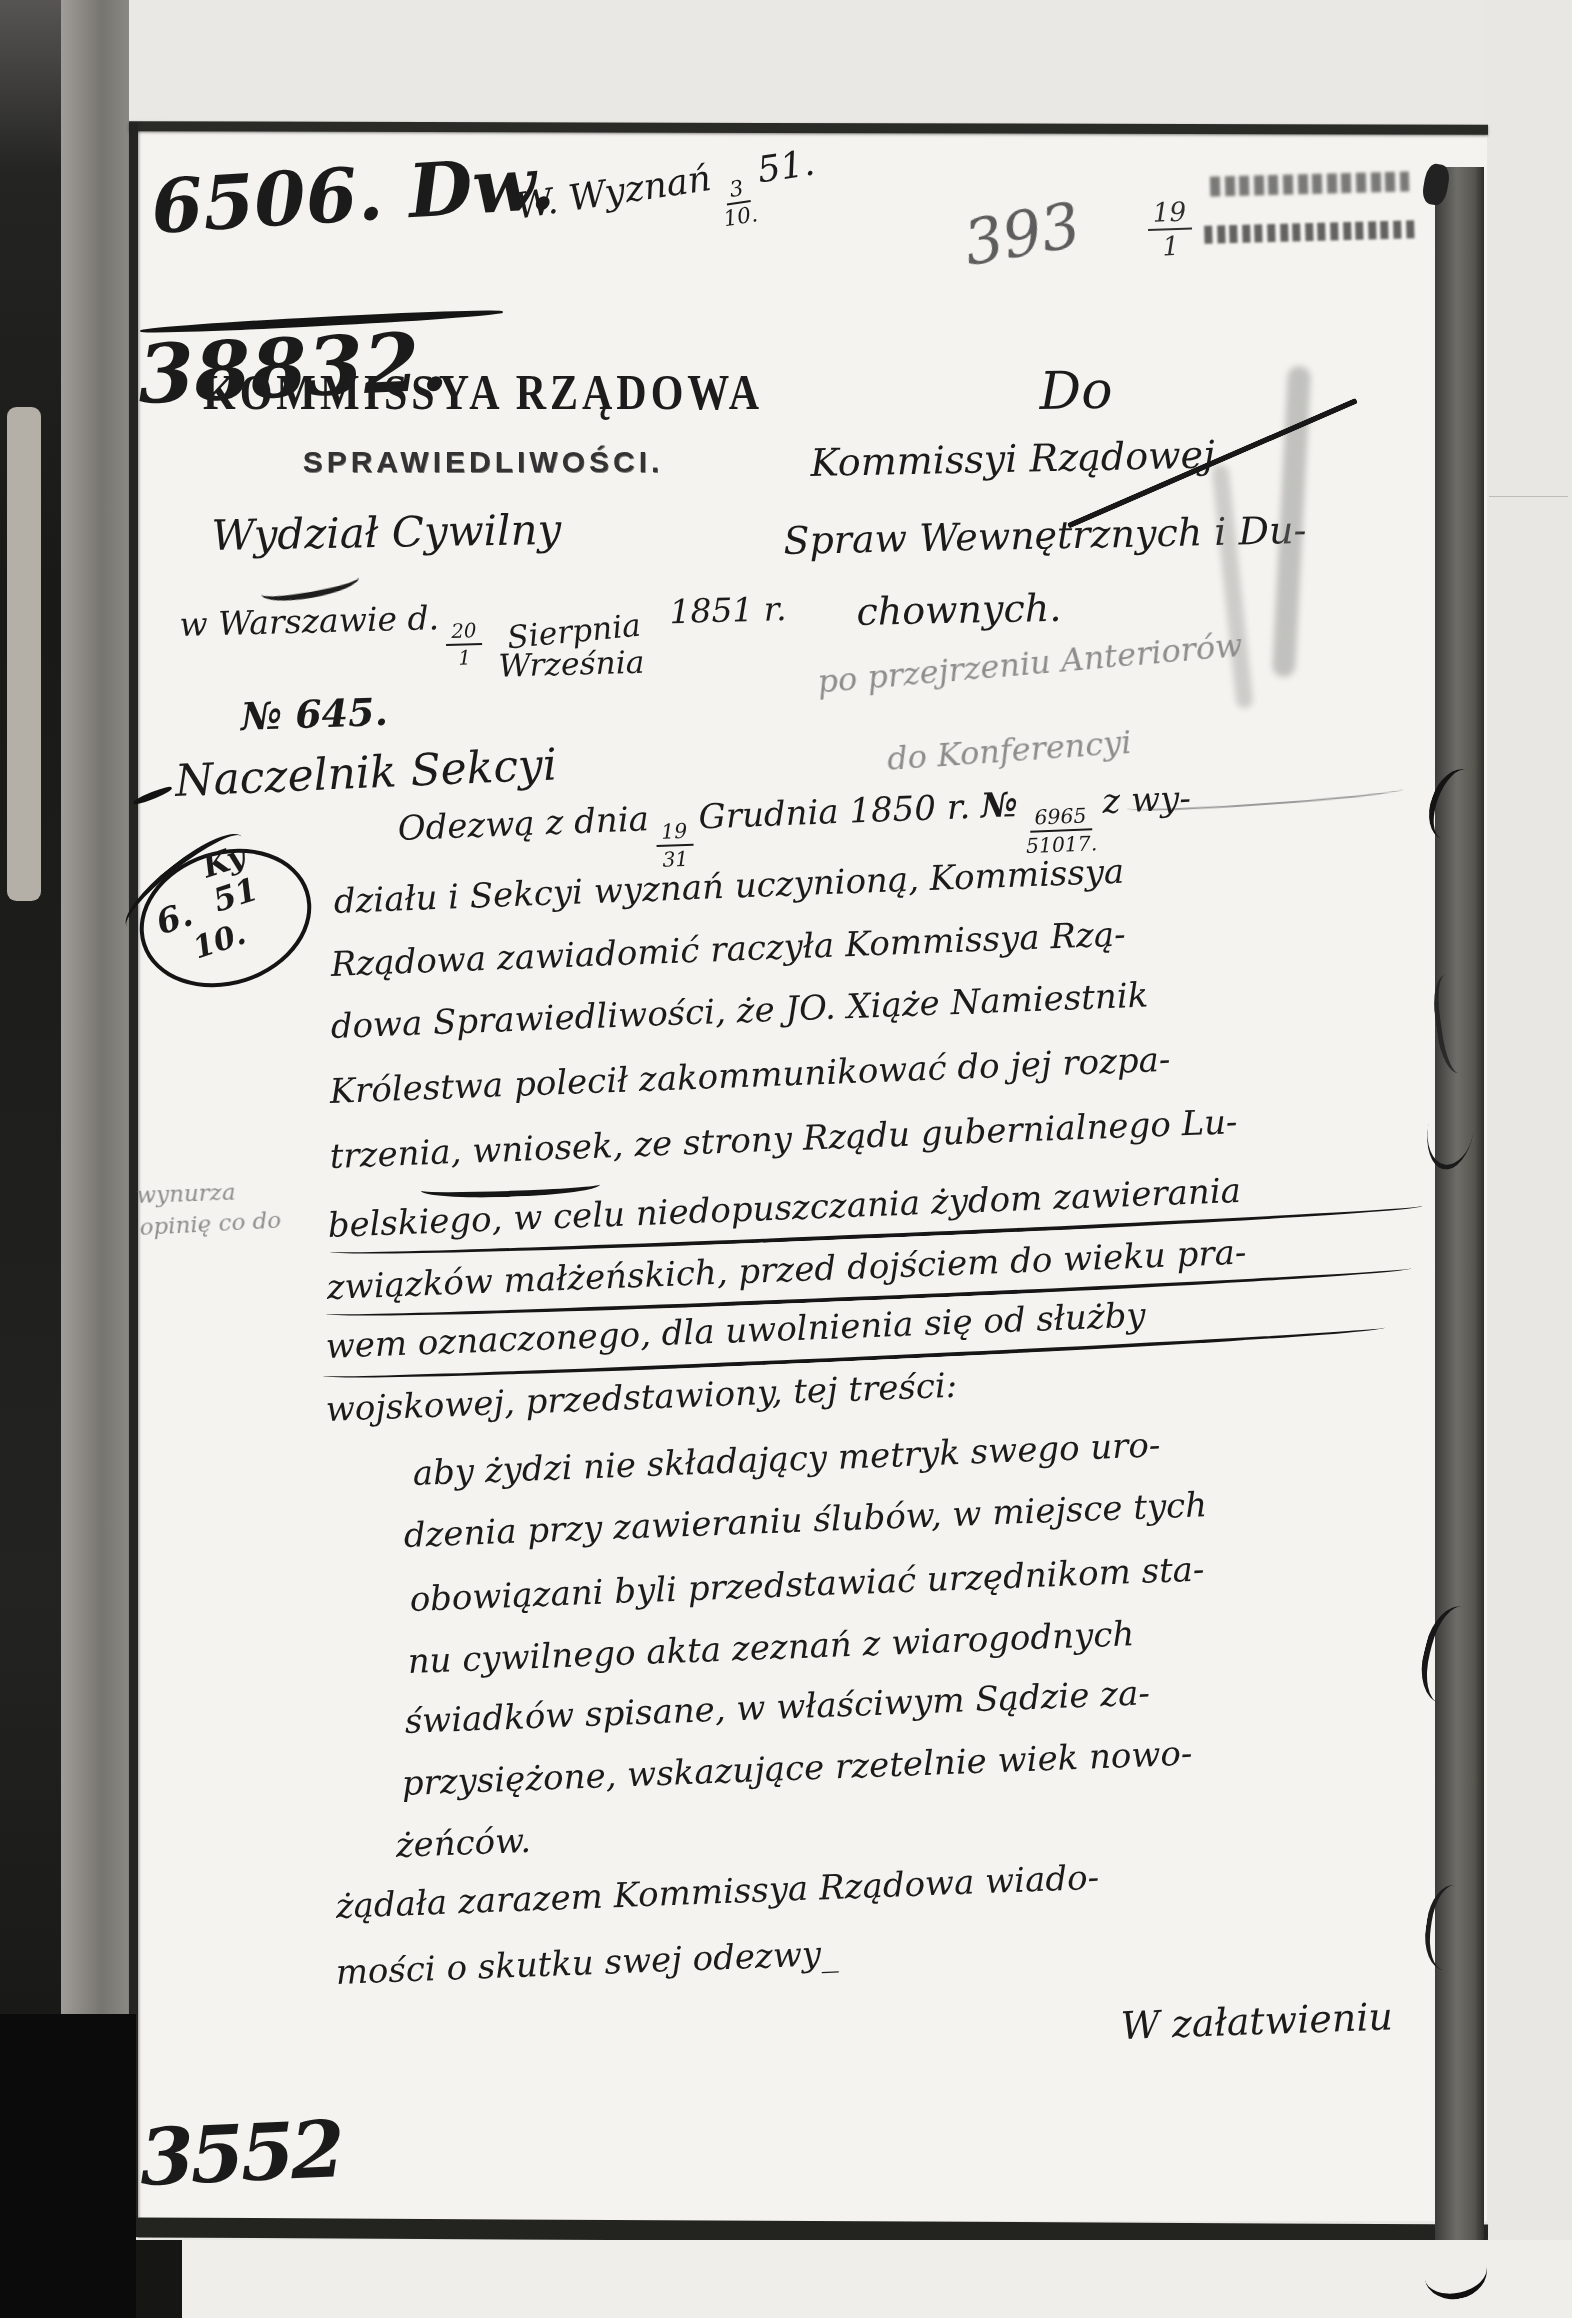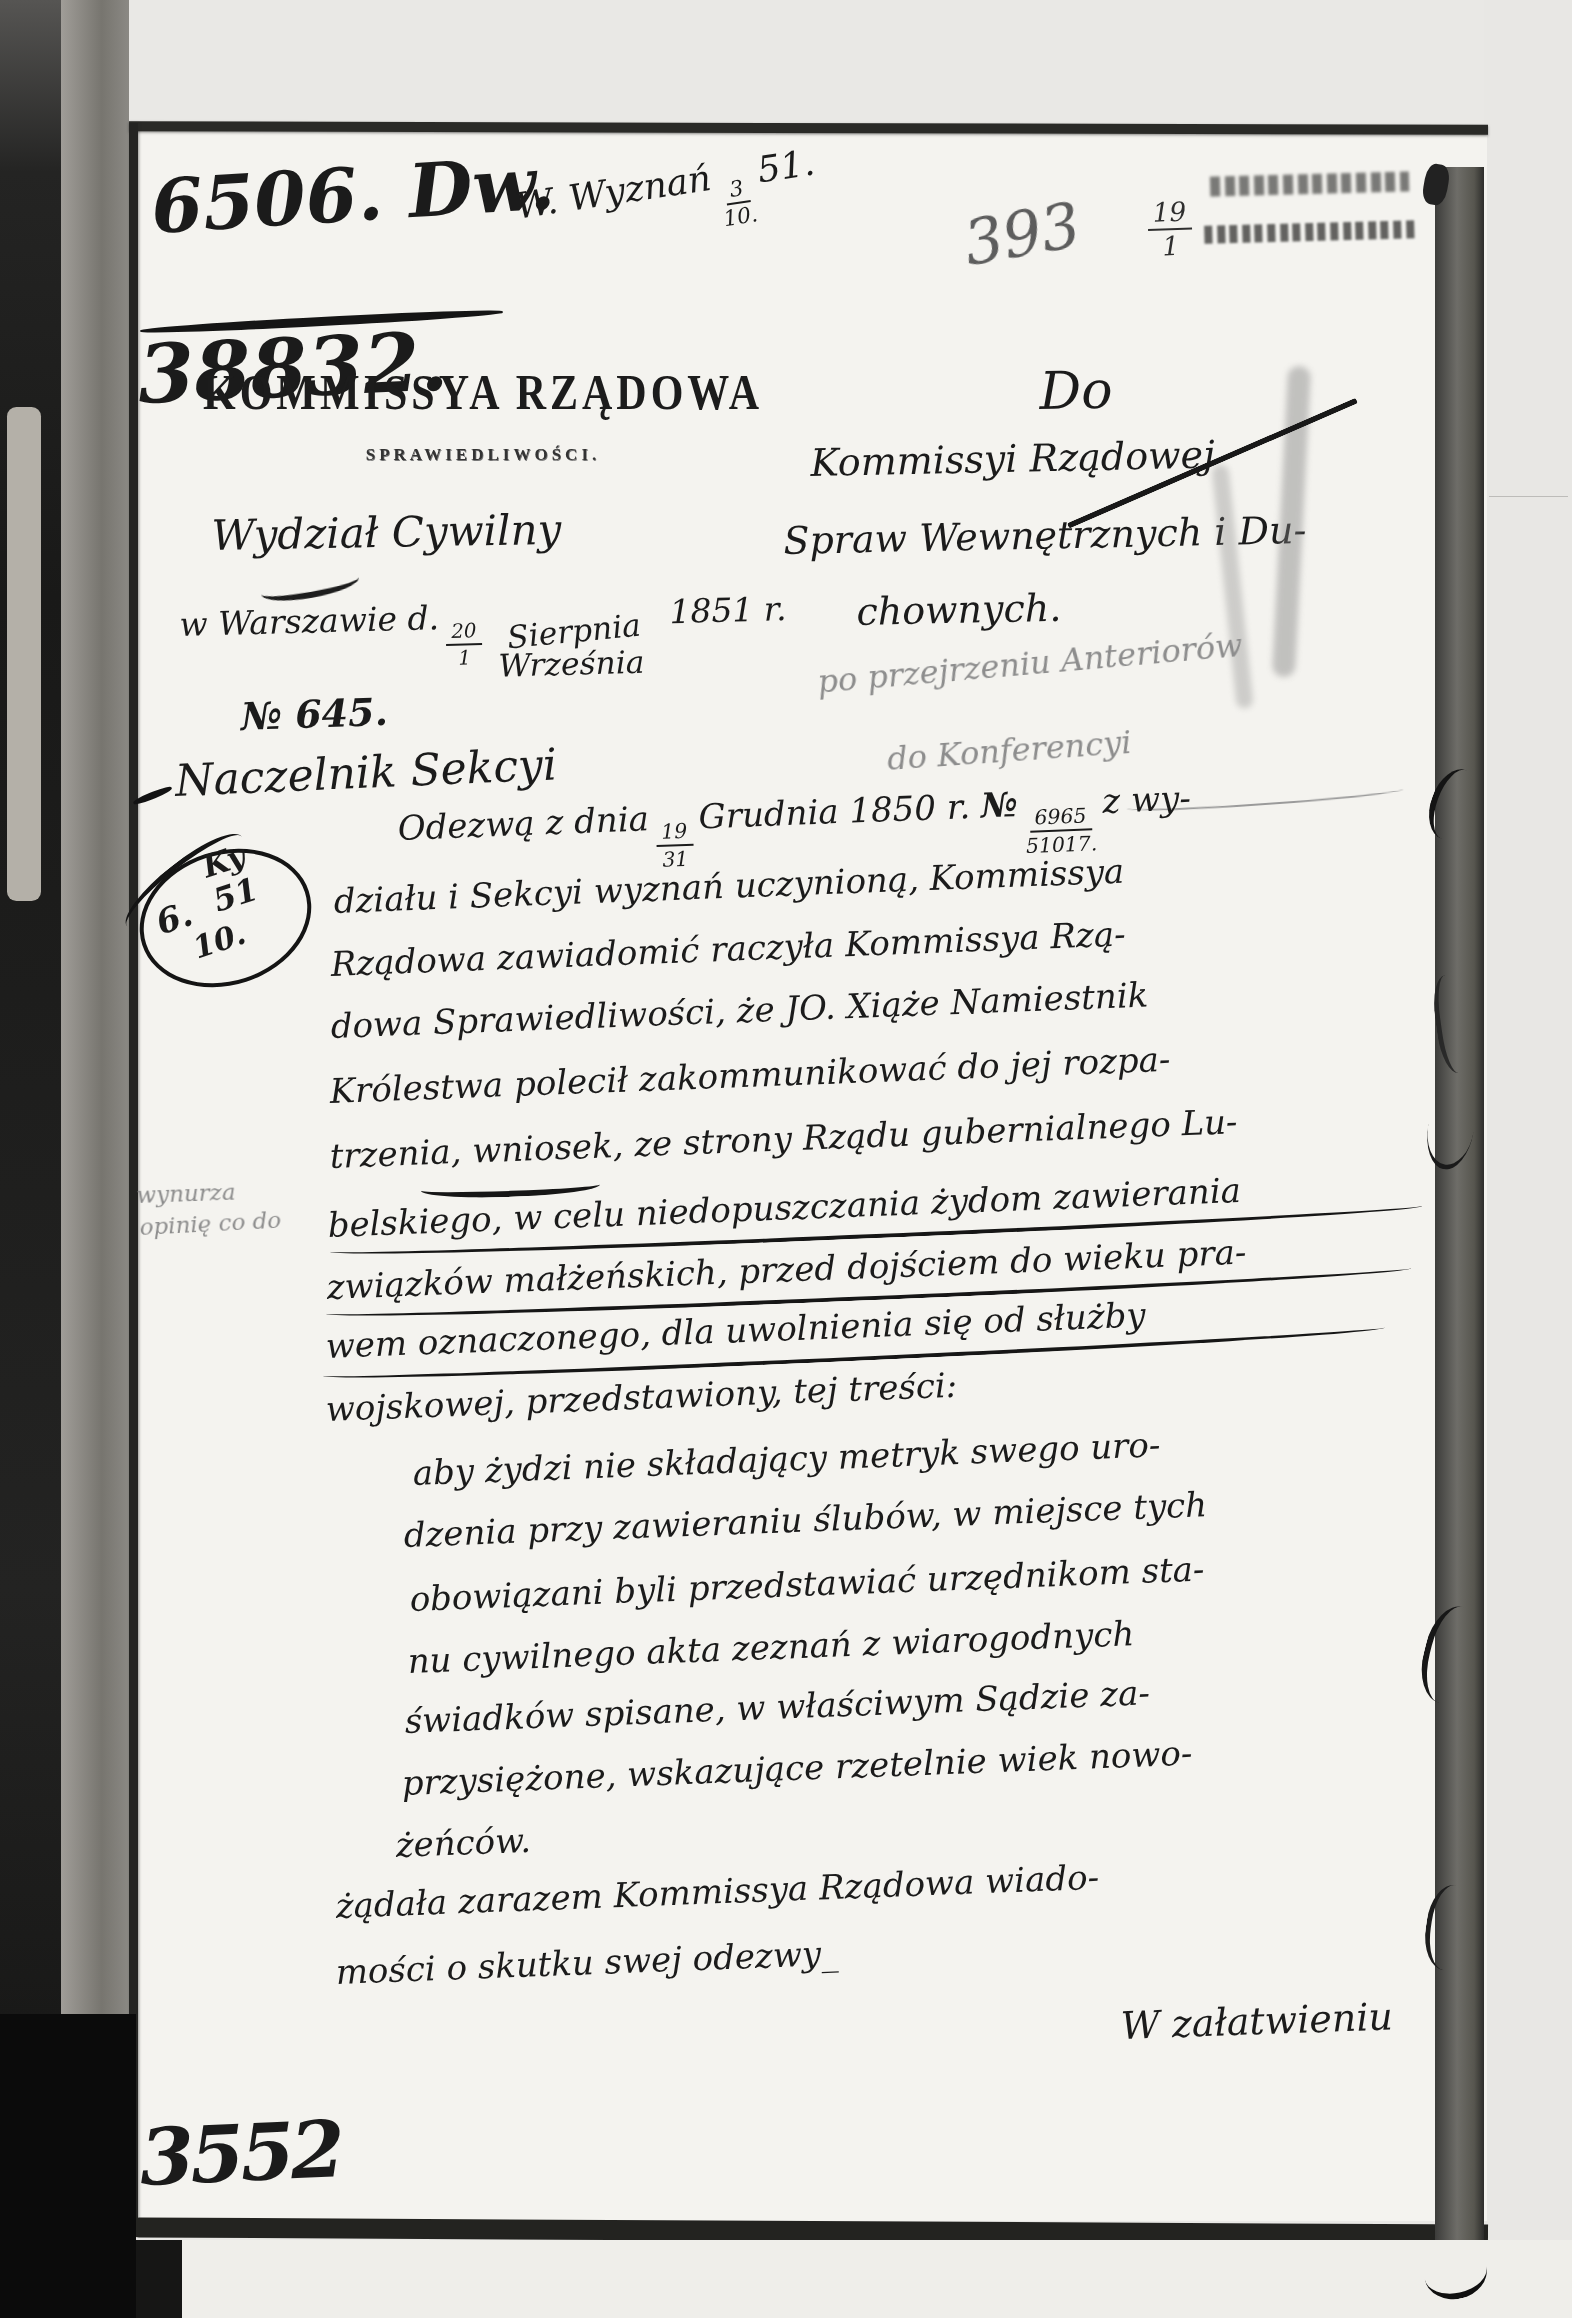--- a/index.html
+++ b/index.html
@@ -70,21 +70,21 @@
       <span class="ftop">19</span>
       <span class="fbot">1</span>
     </span>
 </div>
 <div class="abs" style="left:1204px;top:170px;width:215px;height:99px;transform:rotate(-1.5deg);">
   <div style="position:absolute;left:6.6px;top:4px;width:199px;height:20px;opacity:.72;filter:blur(1.5px);background:repeating-linear-gradient(90deg,#4b4b49 0 10px,transparent 10px 14.6px);"></div>
   <div style="position:absolute;left:0;top:53px;width:211px;height:18px;opacity:.8;filter:blur(1.3px);background:repeating-linear-gradient(90deg,#3f3f3d 0 8px,transparent 8px 12.6px);"></div>
 </div>
 
 <div class="abs" style="left:185px;top:368px;width:596px;text-align:center;font-family:'Liberation Serif',serif;font-weight:bold;font-size:42px;letter-spacing:4px;color:#1c1c1c;transform:scaleY(1.22);white-space:nowrap;">KOMMISSYA RZĄDOWA</div>
-<div class="abs" style="left:185px;top:445px;width:596px;text-align:center;font-family:Liberation Serif, serif;font-weight:bold;font-size:17px;letter-spacing:4px;color:#333;text-shadow:0.7px 0.7px 0 #777;white-space:nowrap;">SPRAWIEDLIWOŚCI.</div>
+<div class="abs" style="left:185px;top:445px;width:596px;text-align:center;font-family:Liberation Sans, sans-serif;font-weight:bold;font-size:30px;letter-spacing:4px;color:#333;text-shadow:0.7px 0.7px 0 #777;white-space:nowrap;">SPRAWIEDLIWOŚCI.</div>
 
 <div class="abs hw" style="left:211px;top:513px;font-size:42px;transform:rotate(-1deg);">Wydział Cywilny</div>
 <div class="abs" style="left:260px;top:568px;width:99px;height:24px;border-bottom:6px solid #1d1d1d;border-radius:0 0 100% 100%/0 0 24px 24px;transform:rotate(-10deg);filter:blur(0.3px);"></div>
 
 <div class="abs hw" style="left:179px;top:607px;font-size:33px;transform:rotate(-1.5deg);">
   <span>w Warszawie d.</span><span class="frac">
       <span class="ftop">20</span>
       <span class="fbot">1</span>
     </span><span class="mstack">
       <span class="mtop">Sierpnia</span>

